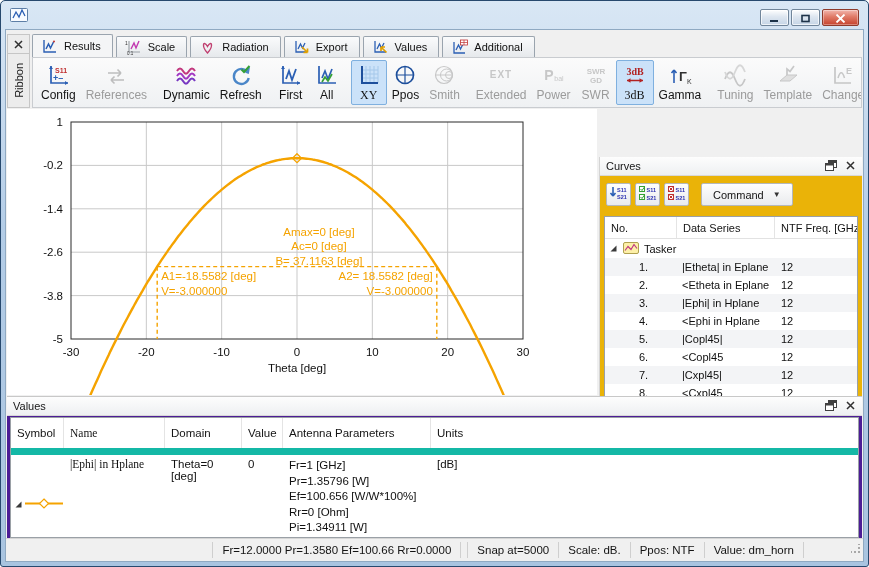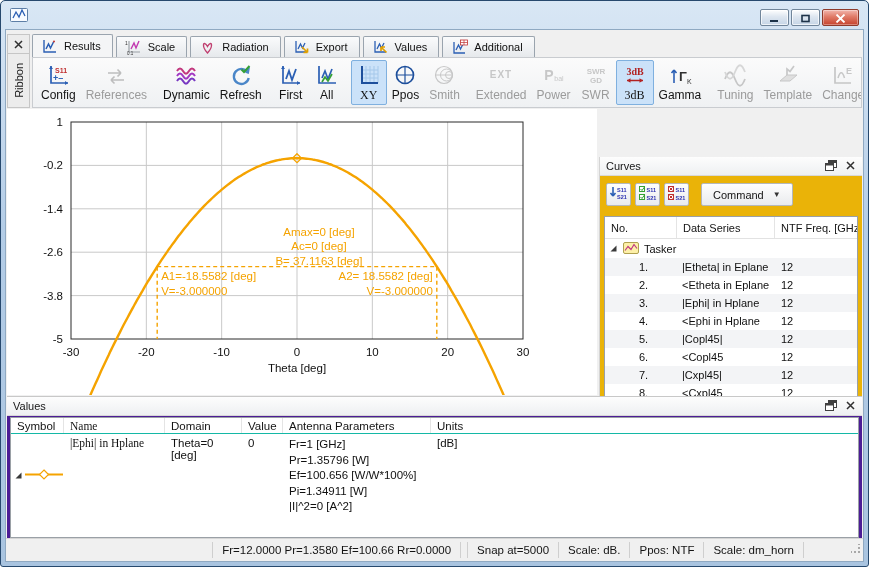--- a/index.html
+++ b/index.html
@@ -63,21 +63,21 @@
   .ct-row .ser{width:98px;padding-left:5px;white-space:nowrap;}
   .ct-row .frq{flex:1;padding-left:6px;}
   .hscroll{position:absolute;left:0;right:0;bottom:0;height:17px;background:#f0f0f0;border-top:1px solid #e0e0e0;display:flex;}
   .hs-arrow{width:17px;display:flex;align-items:center;justify-content:center;}
   .hs-track{flex:1;position:relative;}
   .hs-thumb{position:absolute;left:0;top:1px;bottom:1px;width:44%;background:#cdcdcd;}
 
   
   .values-panel{position:absolute;left:1px;right:1px;top:366px;height:144px;background:#4c1d95;border-top:1px solid #c8c8c8;}
   .values-table{position:absolute;left:3px;right:3px;top:20px;bottom:2px;background:#fff;border:1px solid #9aa0a6;overflow:hidden;}
-  .vt-header{display:flex;height:16px;font-size:11.5px;color:#141414;border-bottom:1px solid #14b8a6;}
+  .vt-header{display:flex;height:37px;font-size:11.5px;color:#141414;border-bottom:7px solid #14b8a6;}
   .vt-hcol{display:flex;align-items:center;padding:0 6px;border-right:1px solid #e4e4e4;height:100%;}
   .vc1{width:53px;}.vc2{width:101px;font-family:Liberation Serif, serif;}.vc3{width:77px;}.vc4{width:41px;}.vc5{width:148px;}.vc6{flex:1;border-right:none;}
   .vt-row{display:flex;font-size:11.5px;color:#101010;padding-top:3px;}
   .vt-cell{padding:0 6px;}
   .sym-cell{width:53px;display:flex;align-items:center;gap:2px;padding-left:3px;}
   .param-line{line-height:15.5px;white-space:nowrap;}
 
   
   .statusbar{position:absolute;left:0;right:0;bottom:0;height:23px;background:#f0f0f0;border-top:1px solid #d6d6d6;
     display:flex;align-items:center;font-size:11.5px;color:#141414;}
@@ -588,36 +588,37 @@
                   <path d="M19 1l4.5 4.5L19 10l-4.5-4.5z" fill="#fff" stroke="#F5A300" stroke-width="1.2"></path>
                 </svg></span>
           </div>
           <div class="vt-cell vc2" style="width:101px">|Ephi| in Hplane</div>
           <div class="vt-cell" style="width:77px">Theta=0 [deg]</div>
           <div class="vt-cell" style="width:41px">0</div>
           <div class="vt-cell" style="width:148px" id="param-lines">
               <div class="param-line">Fr=1 [GHz]</div>
               <div class="param-line">Pr=1.35796 [W]</div>
               <div class="param-line">Ef=100.656 [W/W*100%]</div>
+              <div class="param-line">Rr=0 [Ohm]</div>
               <div class="param-line">Pi=1.34911 [W]</div>
               <div class="param-line">|I|^2=0 [A^2]</div>
             </div>
           <div class="vt-cell">[dB]</div>
         </div>
       </div>
     </div>
 
     <div class="statusbar">
       <div class="sb-fill"></div>
       <div class="sb-pane">Fr=12.0000 Pr=1.3580 Ef=100.66 Rr=0.0000</div>
       <div class="sb-pane tiny"></div>
       <div class="sb-pane">Snap at=5000</div>
       <div class="sb-pane">Scale: dB.</div>
       <div class="sb-pane">Ppos: NTF</div>
-      <div class="sb-pane">Scale: dm_horn</div>
+      <div class="sb-pane">Value: dm_horn</div>
       <div class="sb-end"></div>
       <div class="sb-grip">
           <span><svg width="10" height="10">
               <rect x="7" y="7" width="2" height="2" fill="#a8a8a8"></rect>
               <rect x="7" y="3" width="2" height="2" fill="#a8a8a8"></rect>
               <rect x="3" y="7" width="2" height="2" fill="#a8a8a8"></rect>
               <rect x="7" y="-1" width="2" height="2" fill="#a8a8a8"></rect>
               <rect x="-1" y="7" width="2" height="2" fill="#a8a8a8"></rect>
             </svg></span>
         </div>

